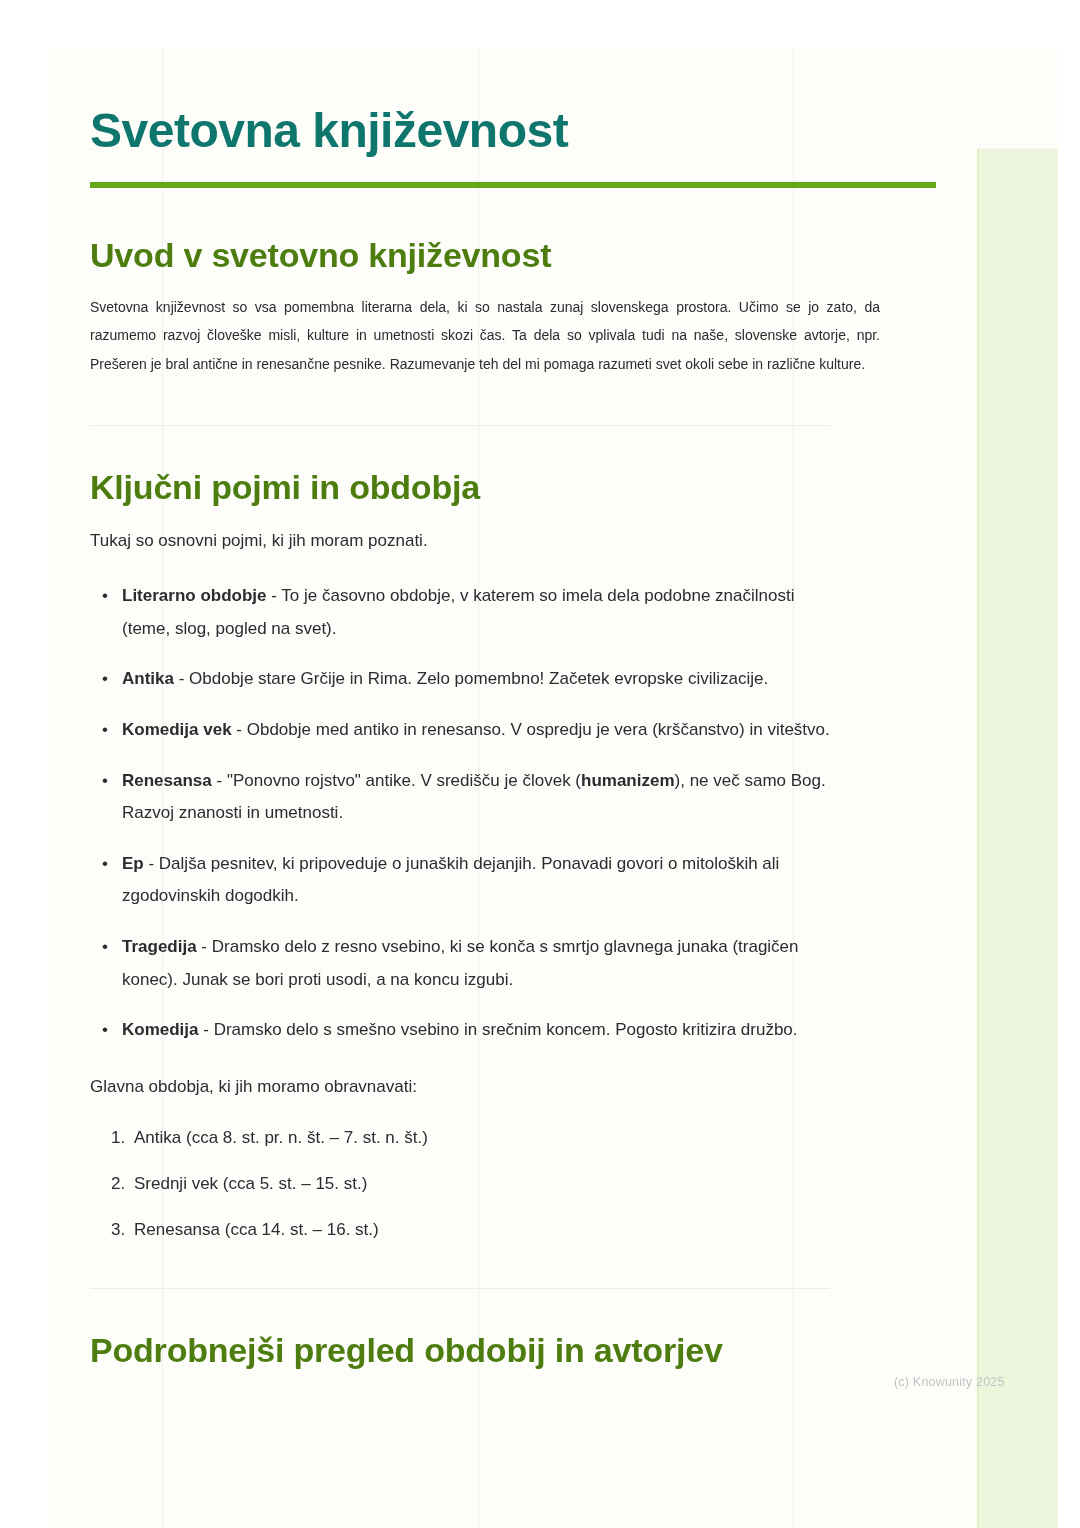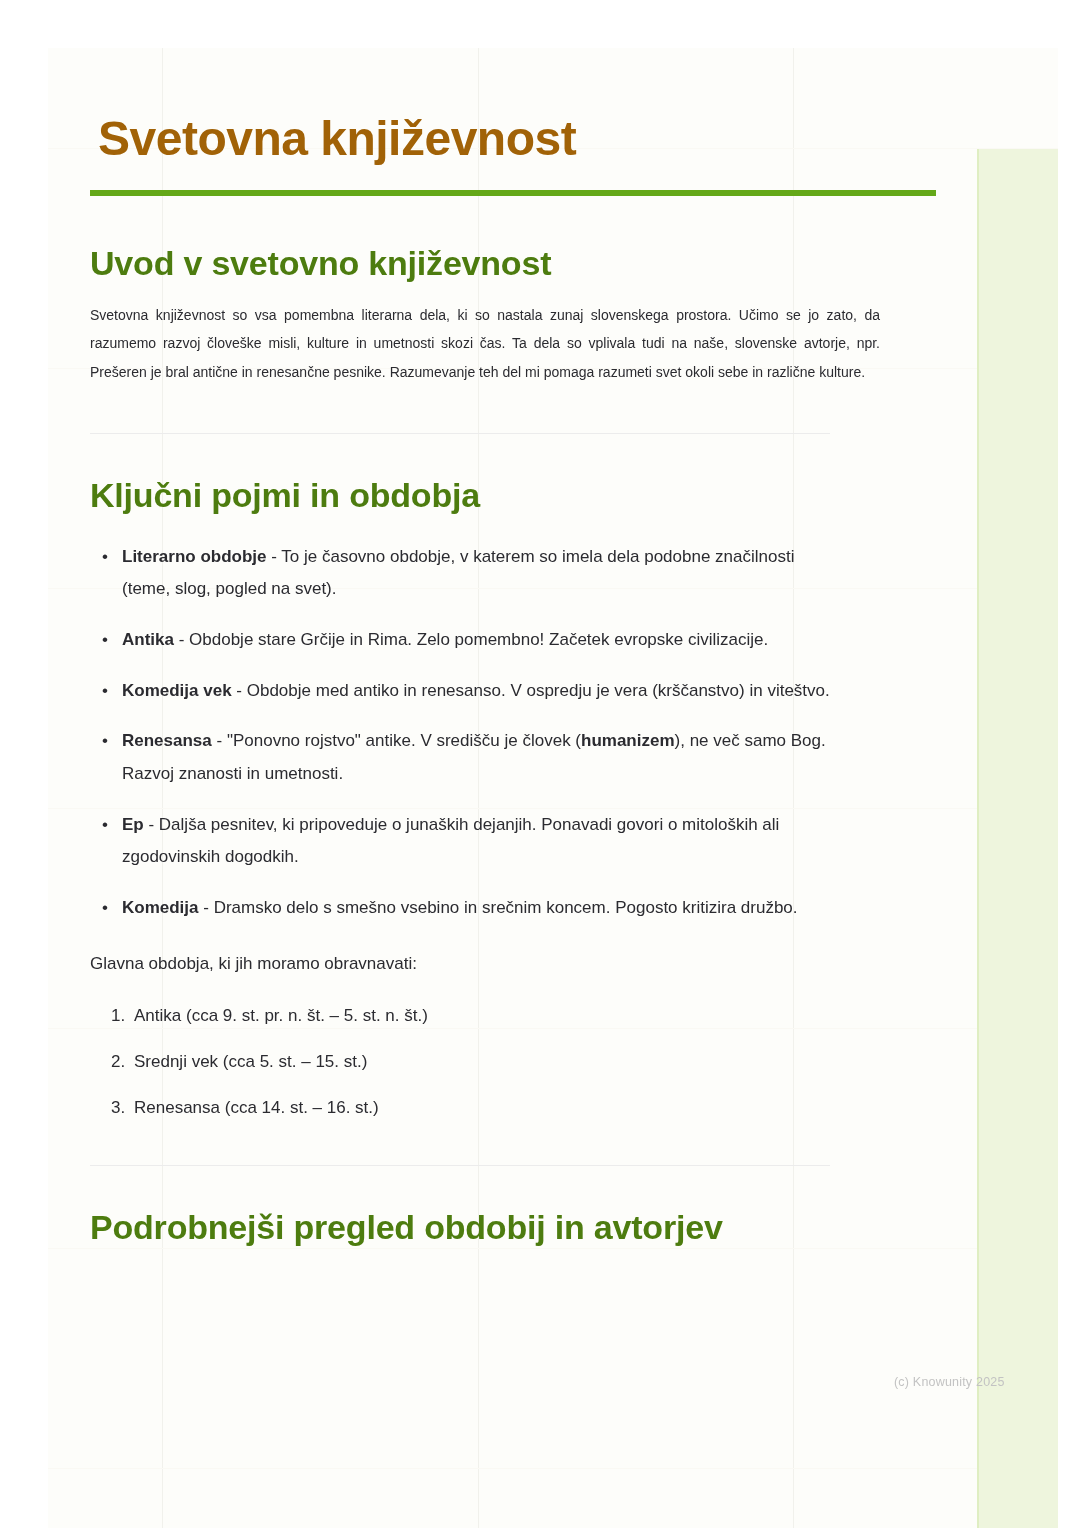--- a/index.html
+++ b/index.html
@@ -60,26 +60,26 @@
 
   
   .content {
     position: absolute;
     left: 42px;
     top: 0;
     width: 790px;
   }
 
   h1.doc-title {
-    margin: 8px;
+    margin: 0;
     padding-top: 56px;
     font-size: 48px;
     line-height: 1.12;
     font-weight: bold;
-    color: #a16207;
+    color: #0f766e;
     letter-spacing: -0.5px;
   }
 
   .title-bar {
     margin-top: 24px;
     width: 846px;
     height: 6px;
     background: #64a818;
   }
 
@@ -189,46 +189,50 @@
     <div class="title-bar"></div>
 
     <h2 class="section-title h2-intro">Uvod v svetovno književnost</h2>
 
     <p class="body-text justified">Svetovna književnost so vsa pomembna literarna dela, ki so nastala zunaj slovenskega prostora. Učimo se jo zato, da razumemo razvoj človeške misli, kulture in umetnosti skozi čas. Ta dela so vplivala tudi na naše, slovenske avtorje, npr. Prešeren je bral antične in renesančne pesnike. Razumevanje teh del mi pomaga razumeti svet okoli sebe in različne kulture.</p>
 
     <div class="divider"></div>
 
     <h2 class="section-title h2-keys">Ključni pojmi in obdobja</h2>
 
+    <p class="lead">Tukaj so osnovni pojmi, ki jih moram poznati.</p>
 
     <ul class="term-list">
       <li>
         <b>Literarno obdobje</b><span> - </span><span>To je časovno obdobje, v katerem so imela dela podobne značilnosti (teme, slog, pogled na svet).</span>
       </li>
       <li>
         <b>Antika</b><span> - </span><span>Obdobje stare Grčije in Rima. Zelo pomembno! Začetek evropske civilizacije.</span>
       </li>
       <li>
         <b>Komedija vek</b><span> - </span><span>Obdobje med antiko in renesanso. V ospredju je vera (krščanstvo) in viteštvo.</span>
       </li>
       <li>
         <b>Renesansa</b><span> - </span><span>"Ponovno rojstvo" antike. V središču je človek (</span><b>humanizem</b><span>), ne več samo Bog. Razvoj znanosti in umetnosti.</span>
       </li>
       <li>
         <b>Ep</b><span> - </span><span>Daljša pesnitev, ki pripoveduje o junaških dejanjih. Ponavadi govori o mitoloških ali zgodovinskih dogodkih.</span>
       </li>
       <li>
+        <b>Tragedija</b><span> - </span><span>Dramsko delo z resno vsebino, ki se konča s smrtjo glavnega junaka (tragičen konec). Junak se bori proti usodi, a na koncu izgubi.</span>
+      </li>
+      <li>
         <b>Komedija</b><span> - </span><span>Dramsko delo s smešno vsebino in srečnim koncem. Pogosto kritizira družbo.</span>
       </li>
     </ul>
 
     <p class="lead" style="margin-top:26px">Glavna obdobja, ki jih moramo obravnavati:</p>
 
     <ol class="period-list">
-      <li>Antika (cca 9. st. pr. n. št. – 5. st. n. št.)</li>
+      <li>Antika (cca 8. st. pr. n. št. – 7. st. n. št.)</li>
       <li>Srednji vek (cca 5. st. – 15. st.)</li>
       <li>Renesansa (cca 14. st. – 16. st.)</li>
     </ol>
 
     <div class="divider" style="margin-top:44px"></div>
 
     <h2 class="section-title h2-detail">Podrobnejši pregled obdobij in avtorjev</h2>
 
   </div>
 

